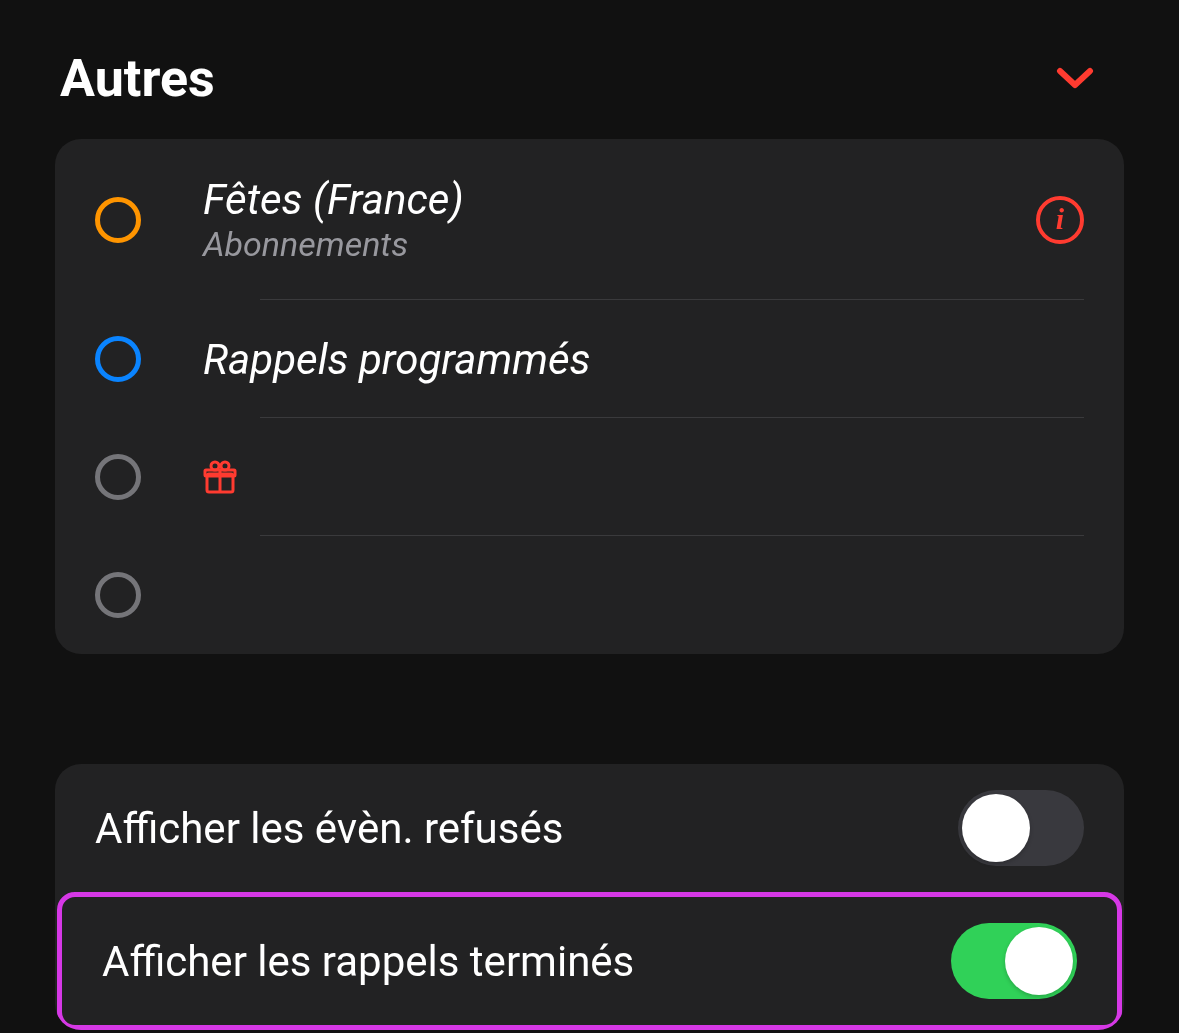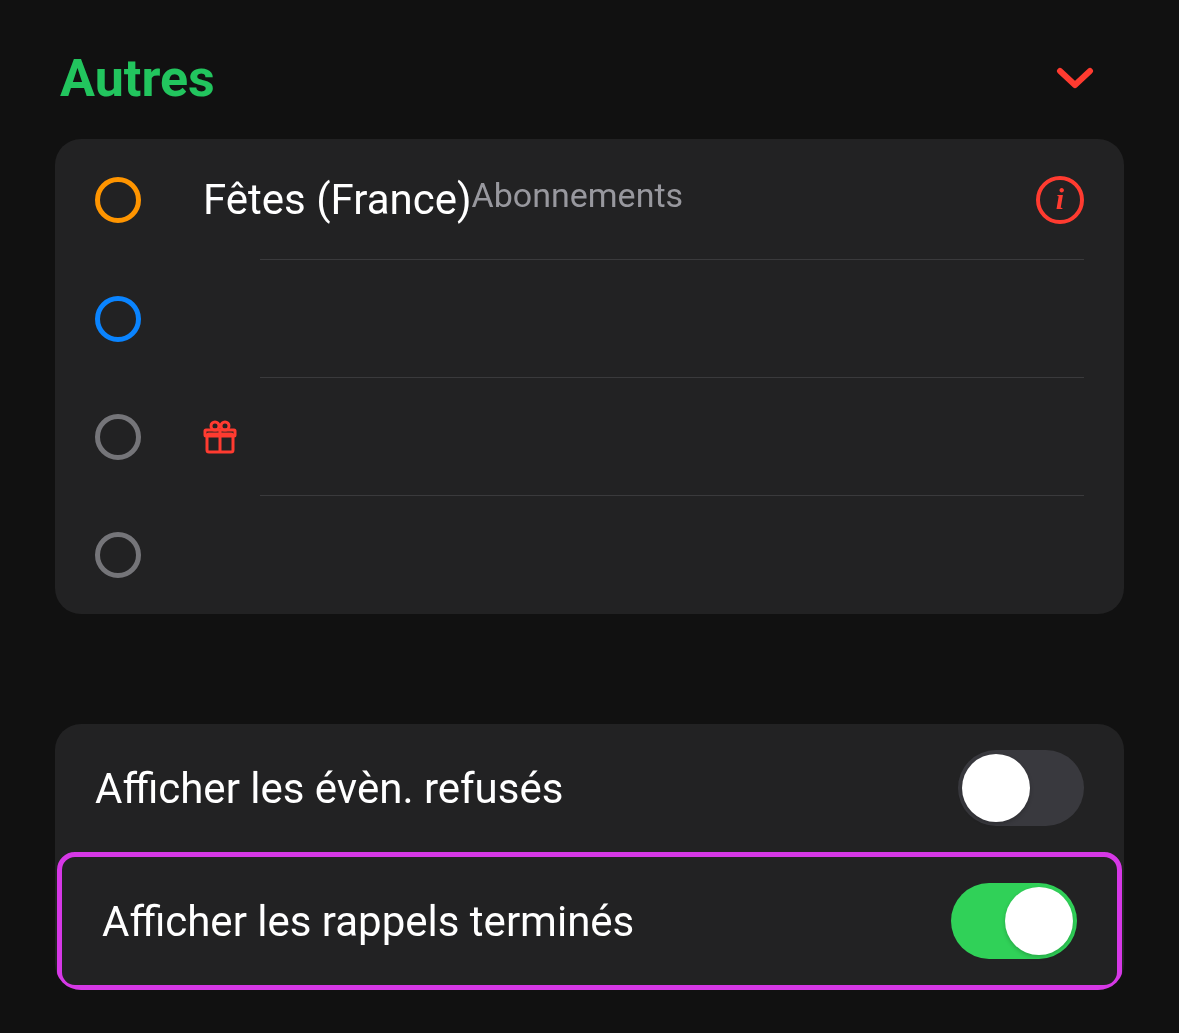--- a/index.html
+++ b/index.html
@@ -17,21 +17,21 @@
     }
     .header {
       display: flex;
       justify-content: space-between;
       align-items: center;
       padding: 48px 60px 30px 60px;
     }
     .header-title {
       font-size: 52px;
       font-weight: 700;
-      color: #22c55e;
+      color: #ffffff;
     }
     .chevron-down {
       width: 40px;
       height: 40px;
       display: flex;
       align-items: center;
       justify-content: center;
       margin-right: 24px;
     }
     .card {
@@ -66,22 +66,23 @@
       border: 5px solid;
       flex-shrink: 0;
       margin-right: 62px;
     }
     .radio-orange { border-color: #ff9500; }
     .radio-blue { border-color: #0a84ff; }
     .radio-gray { border-color: #757579; }
     .row-content {
       flex: 1;
       display: flex;
-      flex-direction: row;
-      justify-content: flex-start;
+      flex-direction: column;
+      justify-content: space-between;
+      font-style: italic;
     }
     .row-title {
       font-size: 42px;
       font-weight: 400;
       color: #ffffff;
       display: flex;
       align-items: center;
       gap: 16px;
     }
     .row-subtitle {
@@ -186,20 +187,23 @@
       <div class="row-subtitle">Abonnements</div>
     </div>
     <div class="info-button">
       <span class="info-button-text">i</span>
     </div>
     <div class="divider"></div>
   </div>
 
   <div class="list-row">
     <div class="radio-circle radio-blue"></div>
+    <div class="row-content">
+      <div class="row-title">Rappels programmés</div>
+    </div>
     <div class="divider"></div>
   </div>
 
   <div class="list-row">
     <div class="radio-circle radio-gray"></div>
     <div class="row-content">
       <div class="row-title">
         <span class="gift-icon">
           <svg width="34" height="34" viewBox="0 0 34 34">
             <rect x="4" y="14" width="26" height="18" rx="2" fill="none" stroke="#ff3b30" stroke-width="3"></rect>

